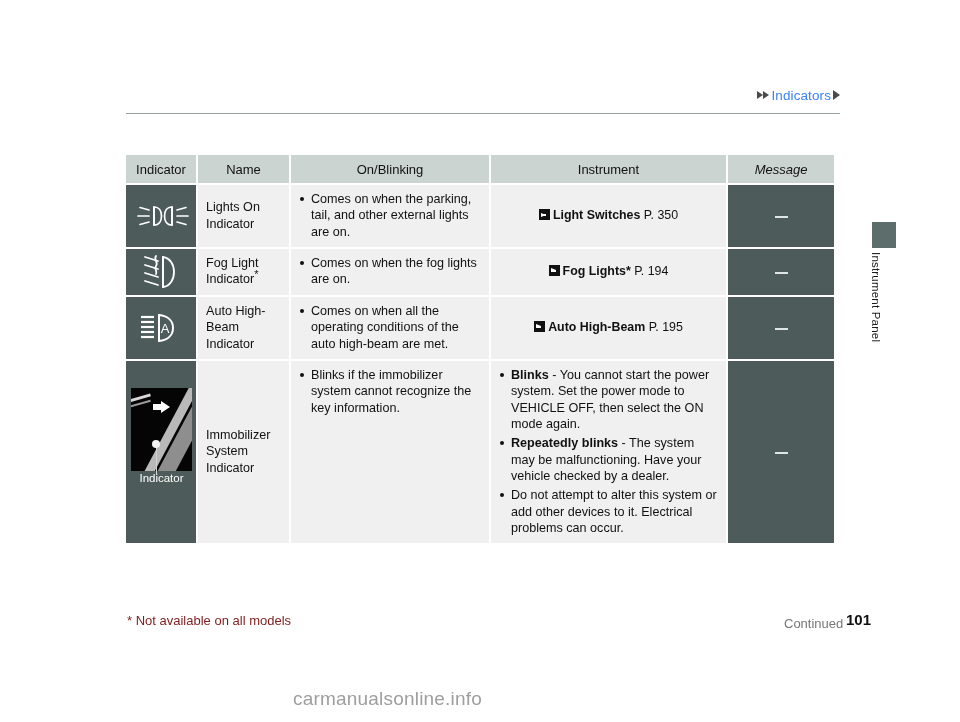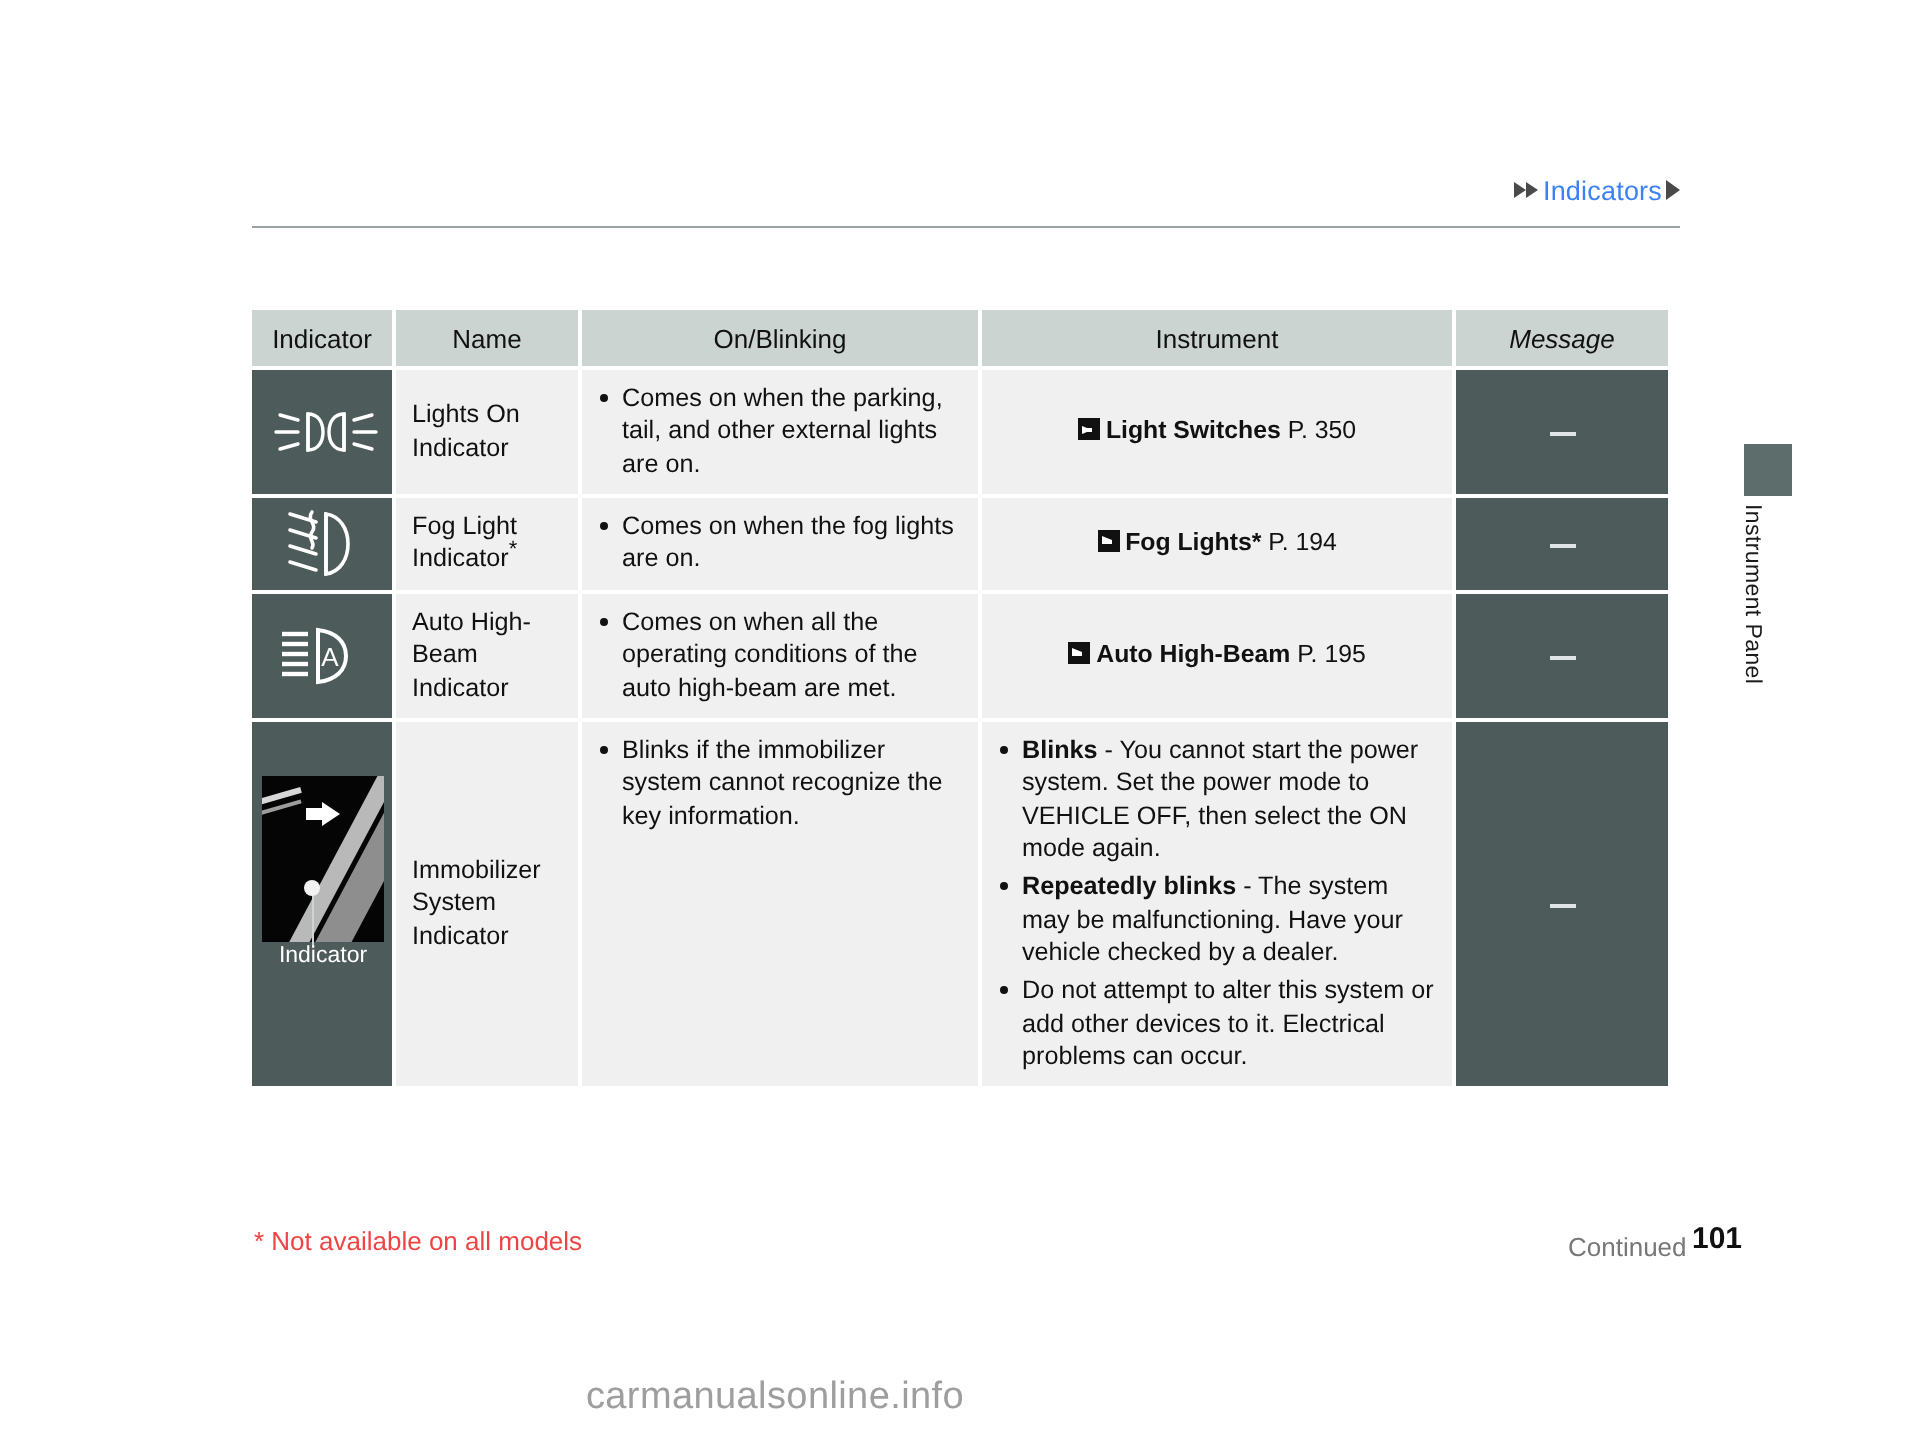--- a/index.html
+++ b/index.html
@@ -298,21 +298,21 @@
 
   
   .glyph { display: block; margin: 0 auto; }
 
   
   .footnote {
     position: absolute;
     left: 127px;
     top: 613px;
     font-size: 13px;
-    color: #ef4444;
+    color: #7f1d1d;
   }
   .continued {
     position: absolute;
     left: 784px;
     top: 616px;
     font-size: 13px;
     color: #777;
   }
   .pageno {
     position: absolute;

